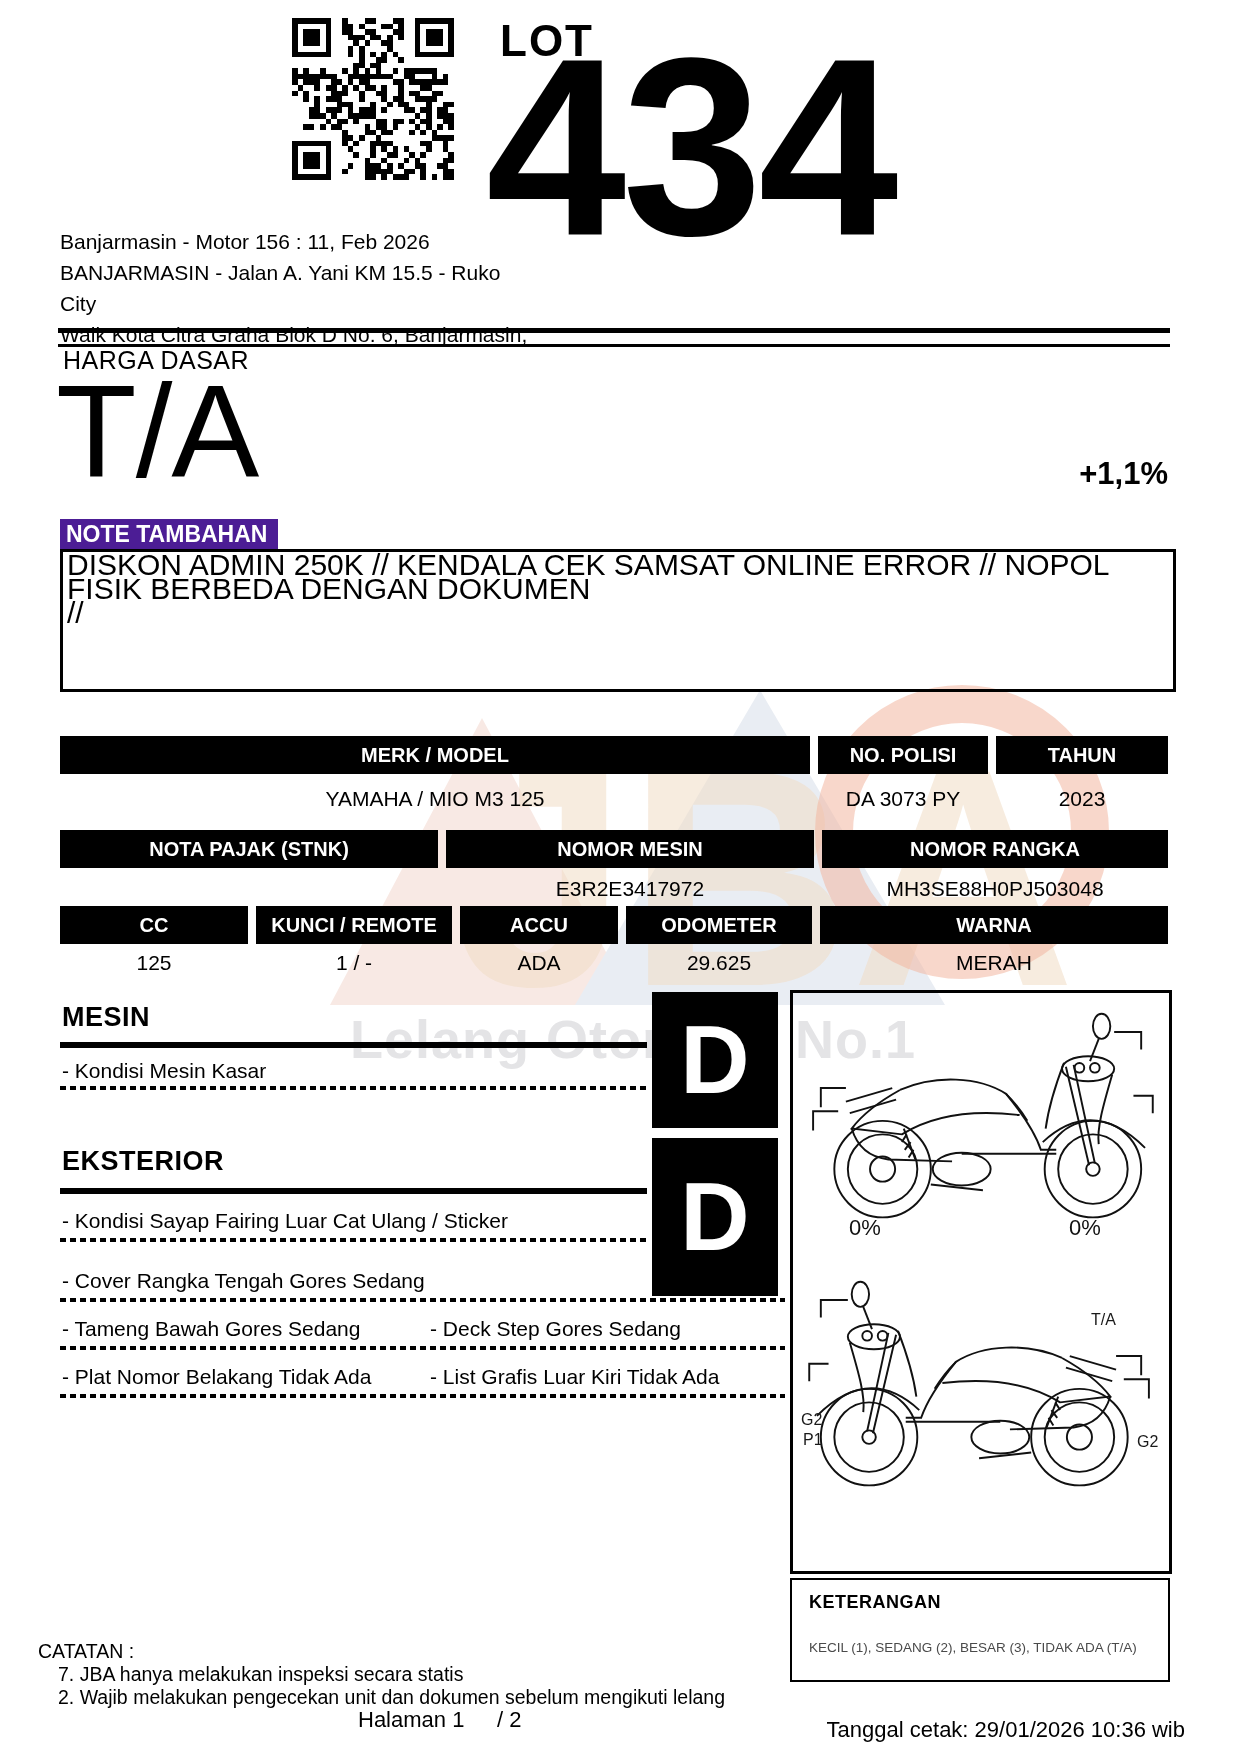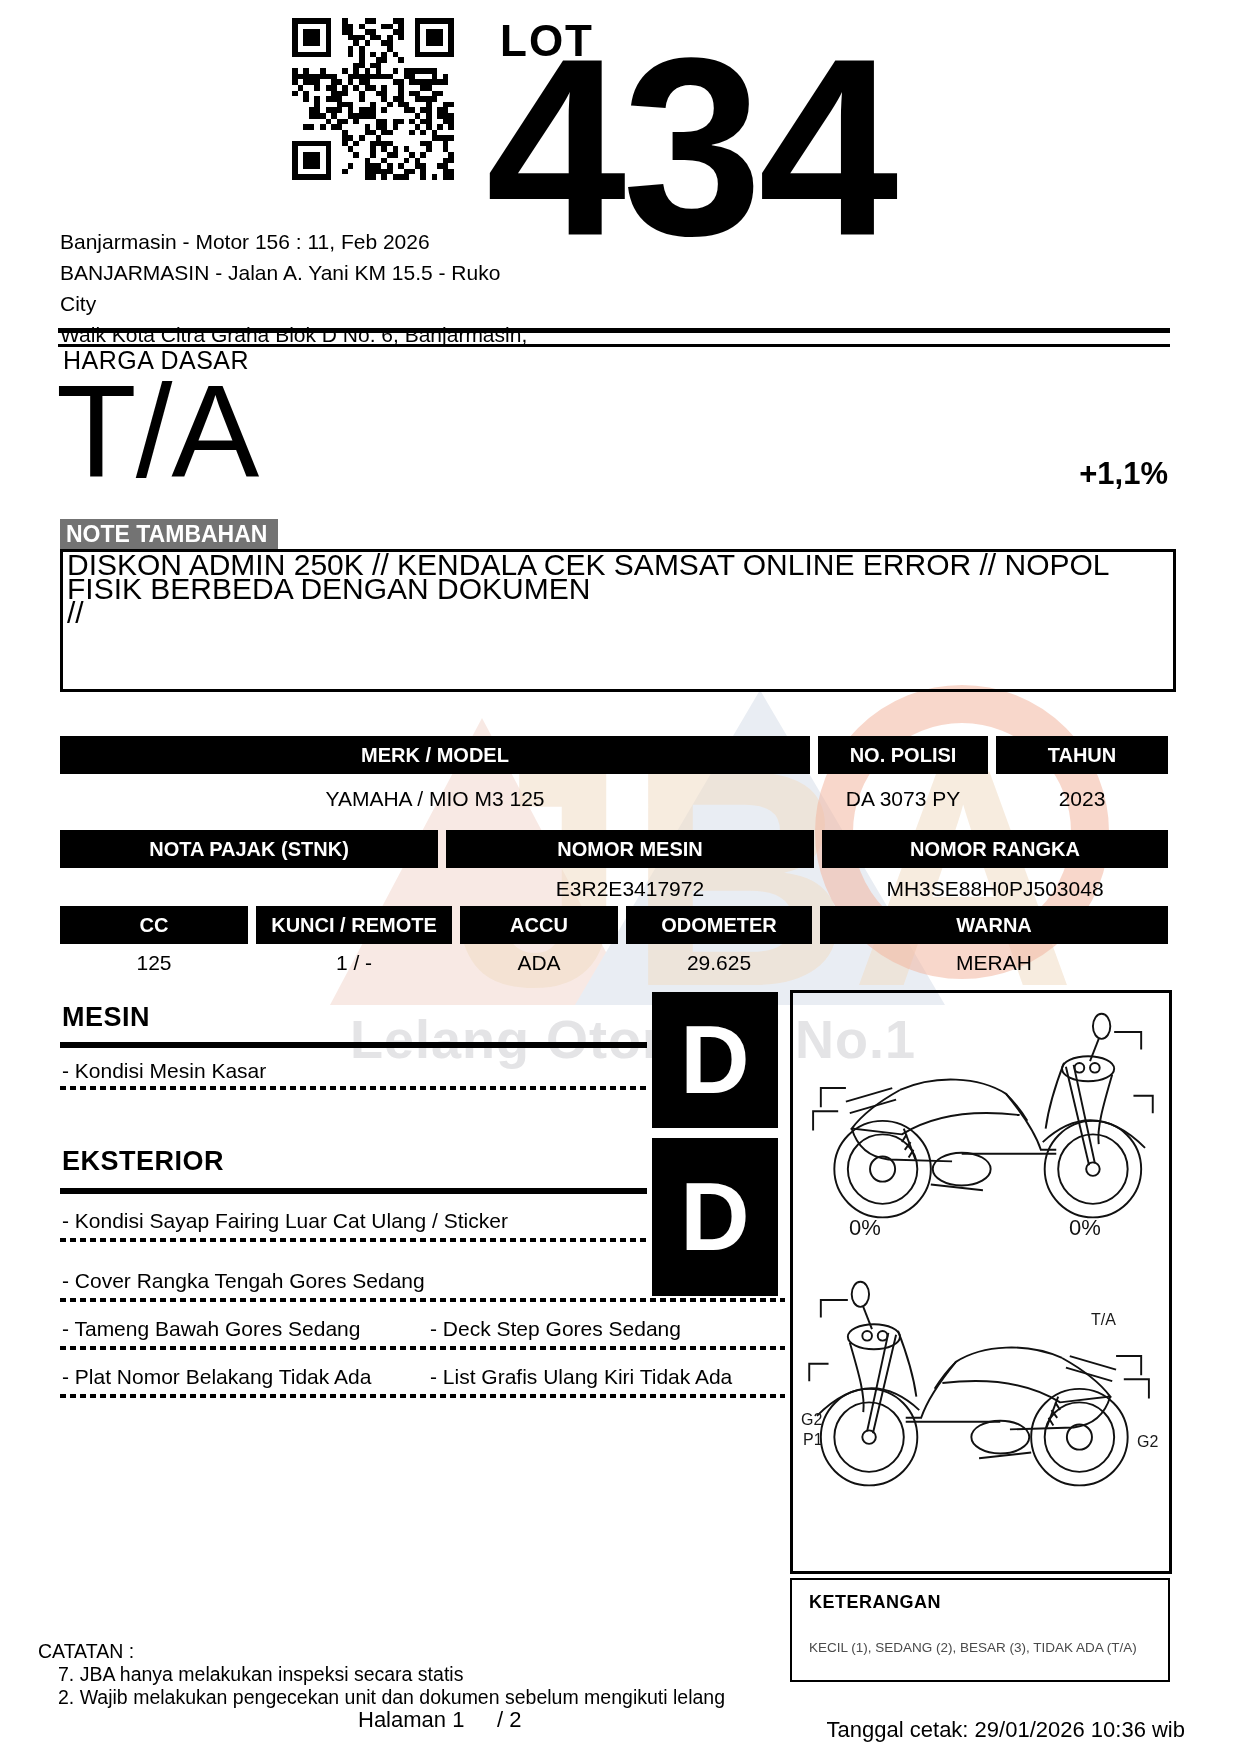--- a/index.html
+++ b/index.html
@@ -18,21 +18,21 @@
   
   #qr{left:292px;top:18px;width:162px;height:162px;}
   #lot-label{left:500px;top:16px;font-size:44px;font-weight:bold;letter-spacing:2px;}
   #lot-number{left:486px;top:28px;width:430px;font-size:252px;font-weight:bold;line-height:238px;letter-spacing:-4px;}
   #branch{left:60px;top:226px;width:480px;font-size:21px;line-height:31px;}
   #double-rule{left:58px;top:328px;width:1112px;height:11px;border-top:5px solid #000;border-bottom:3px solid #000;}
   #harga-label{left:63px;top:346px;font-size:25px;letter-spacing:0.5px;}
   #harga-value{left:56px;top:366px;font-size:132px;line-height:132px;letter-spacing:-1px;}
   #pct{left:960px;top:456px;width:208px;font-size:31px;font-weight:bold;text-align:right;}
   
-  #note-label{left:60px;top:519px;width:212px;height:30px;background:#737373;color:#fff;
+  #note-label{left:60px;top:519px;width:212px;height:30px;background:#4c1d95;color:#fff;
     font-size:23px;font-weight:bold;line-height:30px;padding-left:6px;}
   #note-box{left:60px;top:549px;width:1102px;height:135px;border:3px solid #000;
     font-size:30px;line-height:24px;padding:1px 4px;}
   
   .hdr{background:#000;color:#fff;font-size:20px;font-weight:bold;text-align:center;line-height:38px;height:38px;}
   .val{font-size:21px;text-align:center;height:26px;line-height:26px;}
   
   .sec-title{font-size:27px;font-weight:bold;letter-spacing:0.5px;}
   .sec-rule{height:6px;background:#000;}
   .item{font-size:21px;line-height:22px;}
@@ -424,21 +424,21 @@
   <div class="abs dotline" style="left:60px;top:1238px;width:587px;"></div>
 
   <div class="abs item" style="left:62px;top:1270px;">- Cover Rangka Tengah Gores Sedang</div>
   <div class="abs dotline" style="left:60px;top:1298px;width:725px;"></div>
 
   <div class="abs item" style="left:62px;top:1318px;">- Tameng Bawah Gores Sedang</div>
   <div class="abs item" style="left:430px;top:1318px;">- Deck Step Gores Sedang</div>
   <div class="abs dotline" style="left:60px;top:1346px;width:725px;"></div>
 
   <div class="abs item" style="left:62px;top:1366px;">- Plat Nomor Belakang Tidak Ada</div>
-  <div class="abs item" style="left:430px;top:1366px;">- List Grafis Ulang Kiri Tidak Ada</div>
+  <div class="abs item" style="left:430px;top:1366px;">- List Grafis Luar Kiri Tidak Ada</div>
   <div class="abs dotline" style="left:60px;top:1394px;width:725px;"></div>
 
   <div class="abs" id="diagram-box">
 
     <svg class="abs" style="left:14px;top:14px;" width="348" height="220" viewBox="0 0 360 228" fill="none" stroke="#111" stroke-width="2">
       <g>
 
         <circle cx="78" cy="168" r="50"></circle>
           <circle cx="78" cy="168" r="36"></circle>
           <circle cx="78" cy="168" r="13"></circle>

